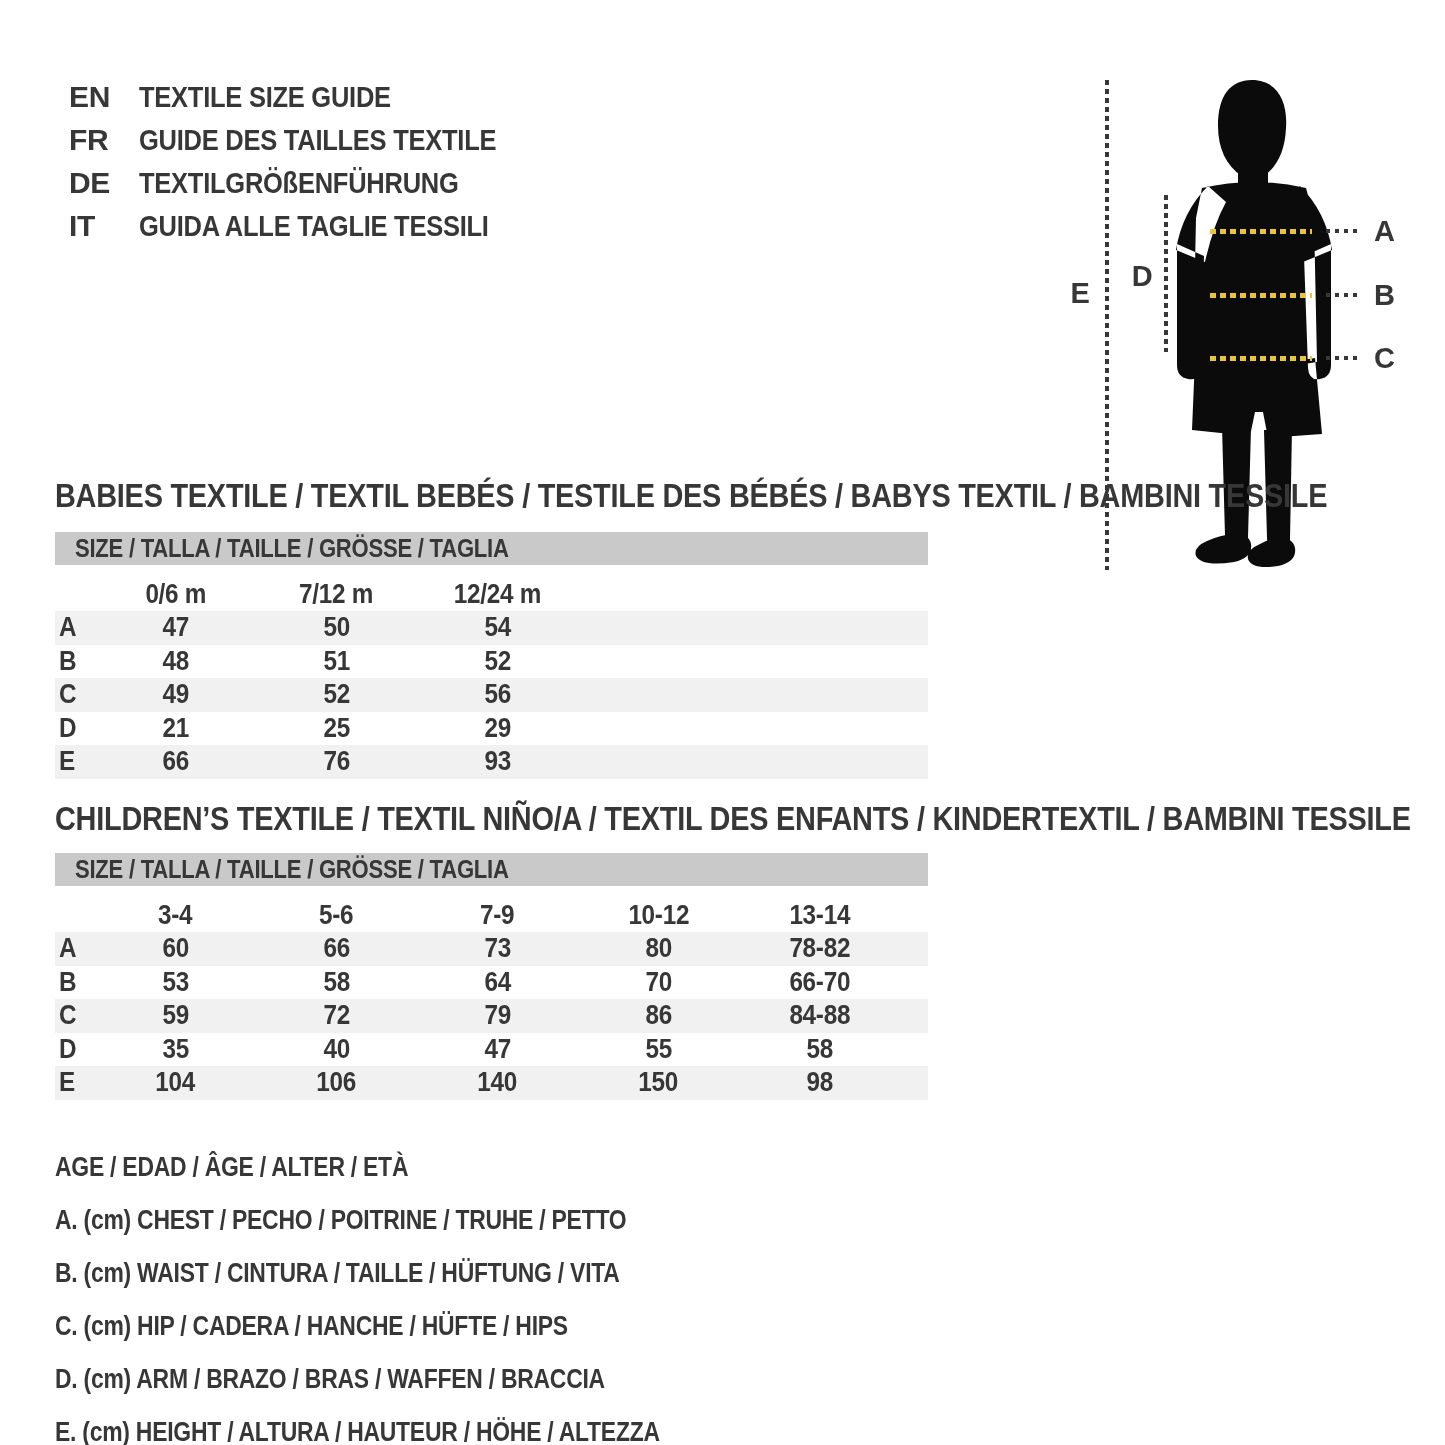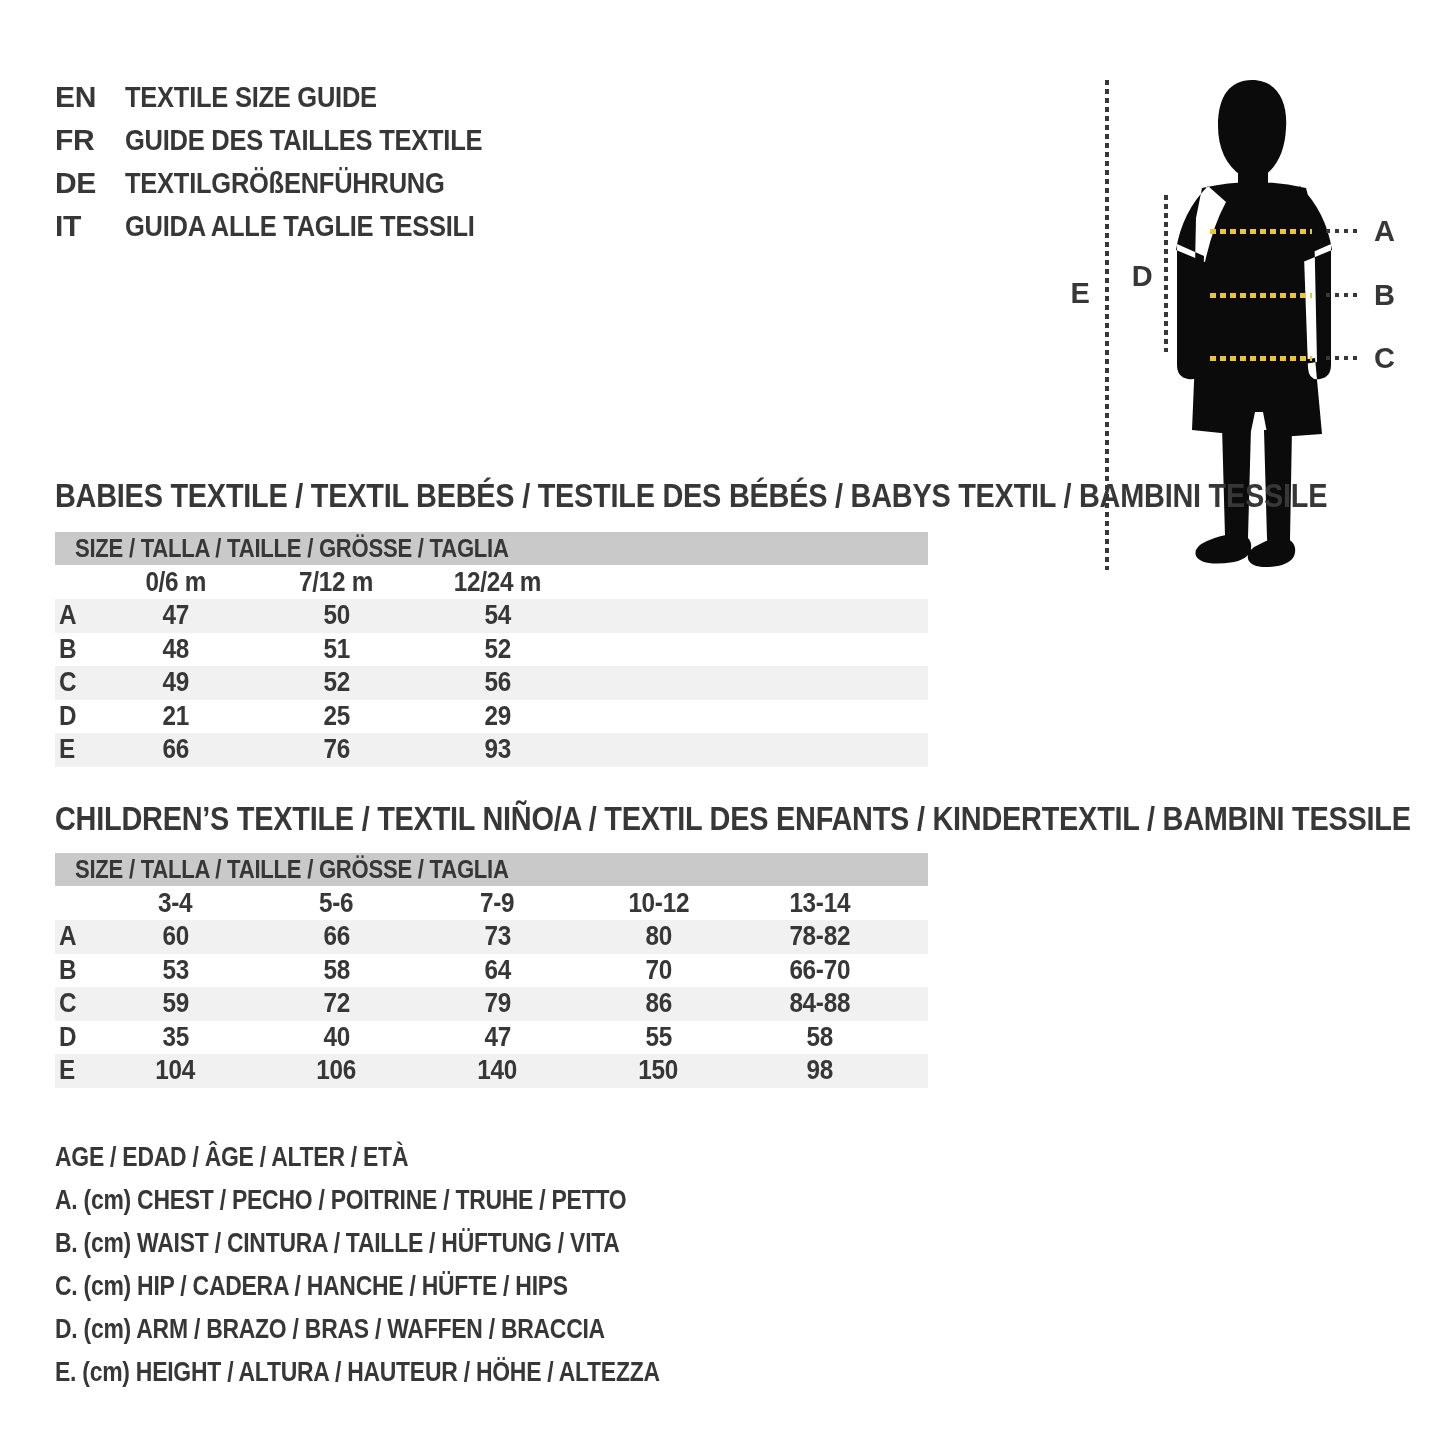--- a/index.html
+++ b/index.html
@@ -20,21 +20,21 @@
     color:var(--c-text);
     overflow:hidden;
     letter-spacing:-0.3px;
   }
   .abs{position:absolute;}
   .condense{display:inline-block;transform:scaleX(0.85);transform-origin:left center;white-space:nowrap;}
   .cnum{display:inline-block;transform:scaleX(0.9);transform-origin:center;white-space:nowrap;}
 
   
   .lang-list{left:55px;top:75px;}
-  .lang-row{display:flex;height:43px;align-items:center;font-size:30px;}
+  .lang-row{display:flex;height:43px;align-items:center;font-size:30px;margin-left:14px;}
   .lang-code{width:70px;}
 
   
   .silhouette-svg{left:1172px;top:78px;width:170px;height:494px;}
   .vline{background:repeating-linear-gradient(to bottom,var(--c-text) 0 5px,transparent 5px 9px);width:4px;}
   .e-line{left:1105px;top:80px;height:490px;}
   .d-line{left:1164px;top:195px;height:157px;}
   .fig-label{font-size:29px;line-height:28px;width:28px;text-align:center;}
   .label-e{left:1066px;top:279px;}
   .label-d{left:1128px;top:262px;}
@@ -50,31 +50,31 @@
   .section-heading{font-size:34px;line-height:28px;}
   .babies-heading{left:55px;top:481px;}
   .children-heading{left:55px;top:804px;}
 
   
   .table{width:873px;}
   .babies-table{left:55px;top:532px;}
   .children-table{left:55px;top:853px;}
   .size-bar{height:33px;background:var(--c-bar);display:flex;align-items:center;padding-left:20px;font-size:26px;}
   .t-row{display:grid;align-items:center;font-size:27px;}
-  .t-head{height:34px;}
+  .t-head{height:34px;margin-top:12px;}
   .t-data{height:33.5px;}
   .babies-table .t-row{grid-template-columns:40px repeat(3,161px) 1fr;}
   .children-table .t-row{grid-template-columns:40px repeat(5,161px) 1fr;}
   .striped{background:var(--c-stripe);}
   .t-label{text-align:left;padding-left:3px;}
   .t-cell{text-align:center;}
 
   
   .legend{left:55px;top:1136px;}
-  .legend-line{height:43px;display:flex;align-items:center;font-size:27px;}
+  .legend-line{height:43px;display:flex;align-items:center;font-size:27px;margin-top:10px;}
 </style>
 </head>
 <body>
 
 <div class="abs lang-list">
   <div class="lang-row">
     <span class="lang-code">EN</span>
     <span class="condense">TEXTILE SIZE GUIDE</span>
   </div>
   <div class="lang-row">

